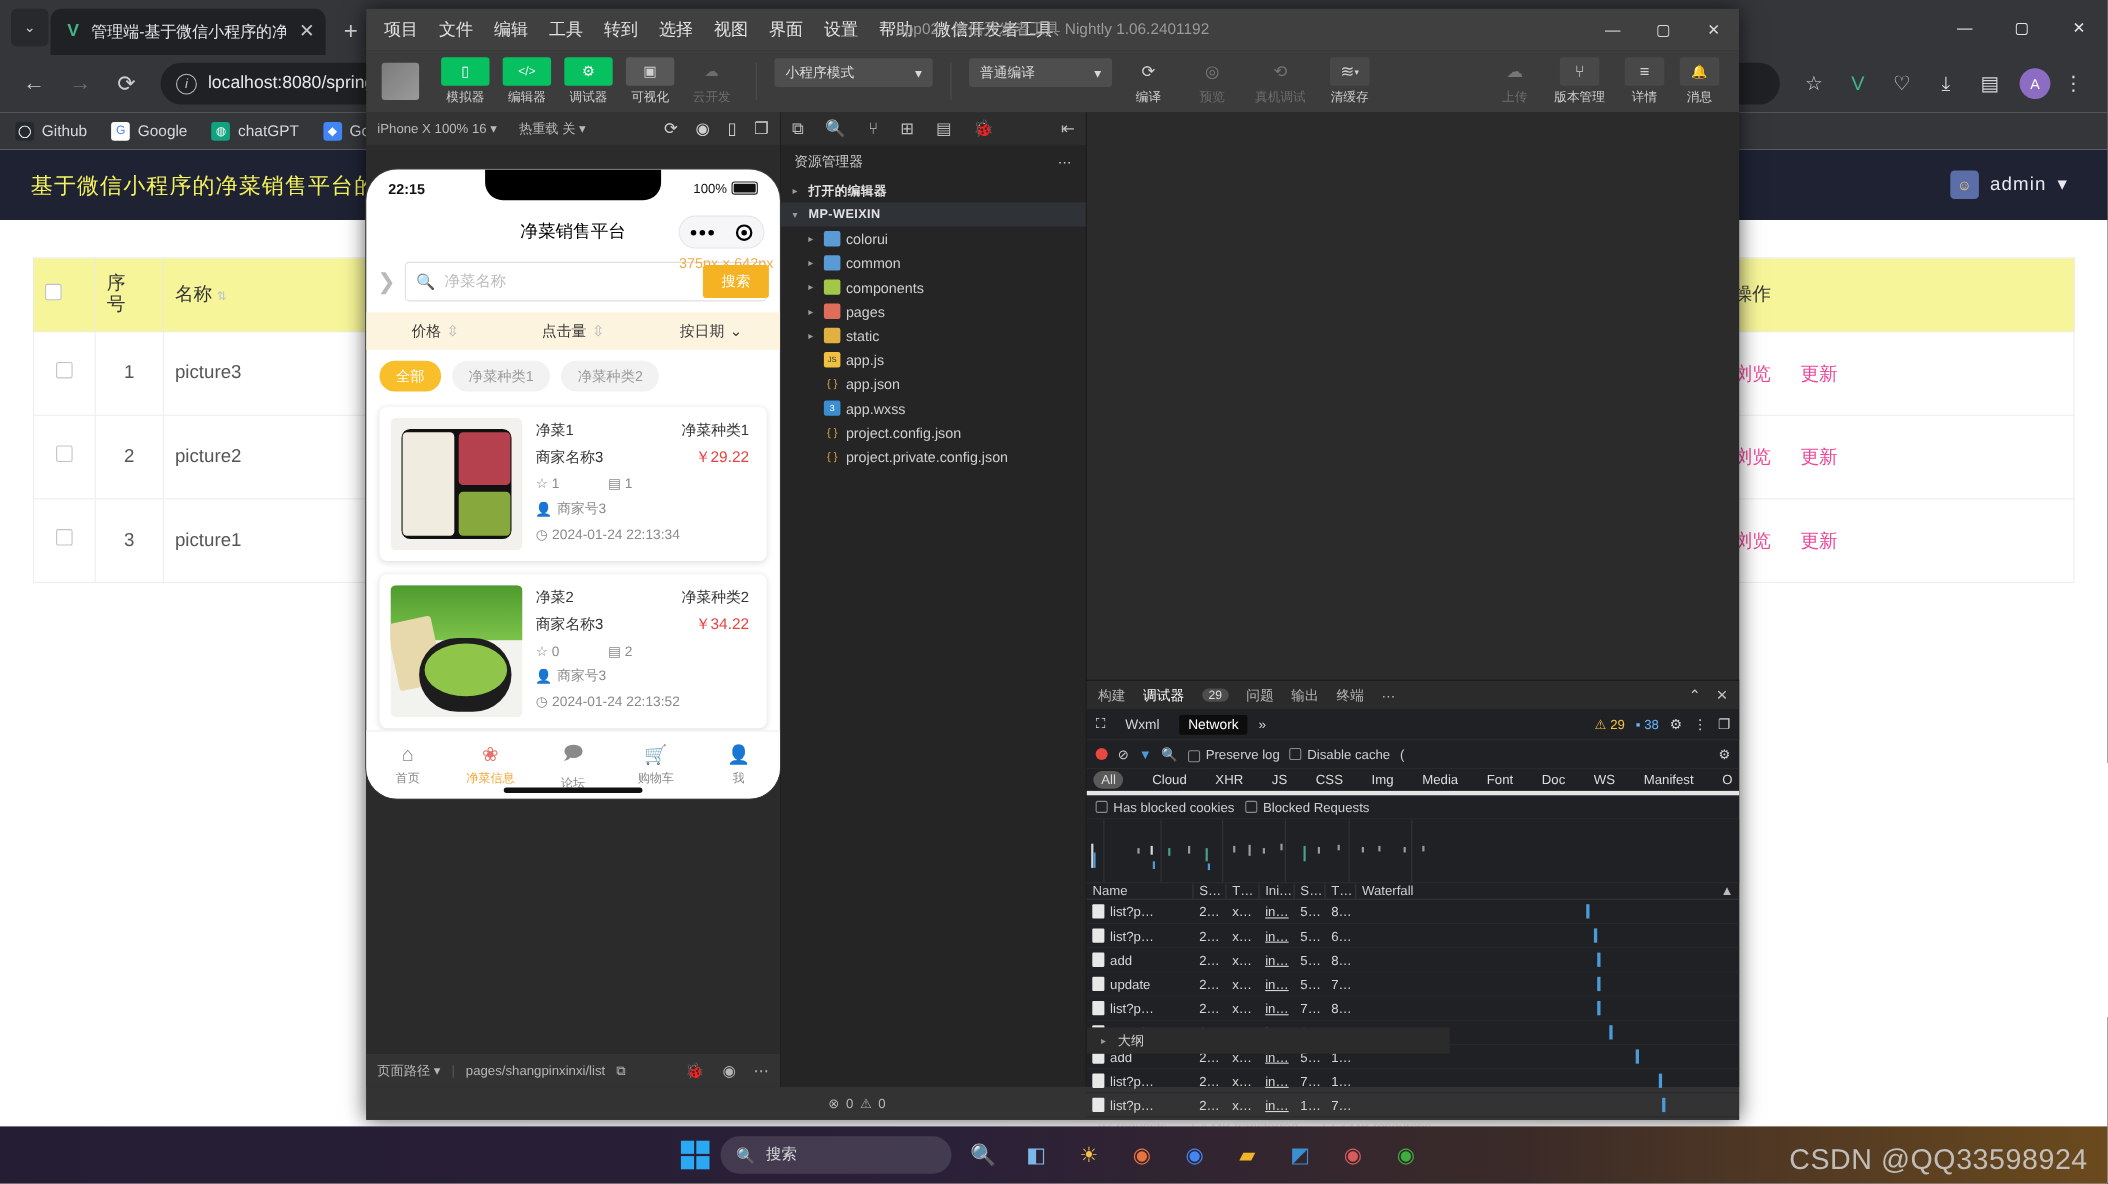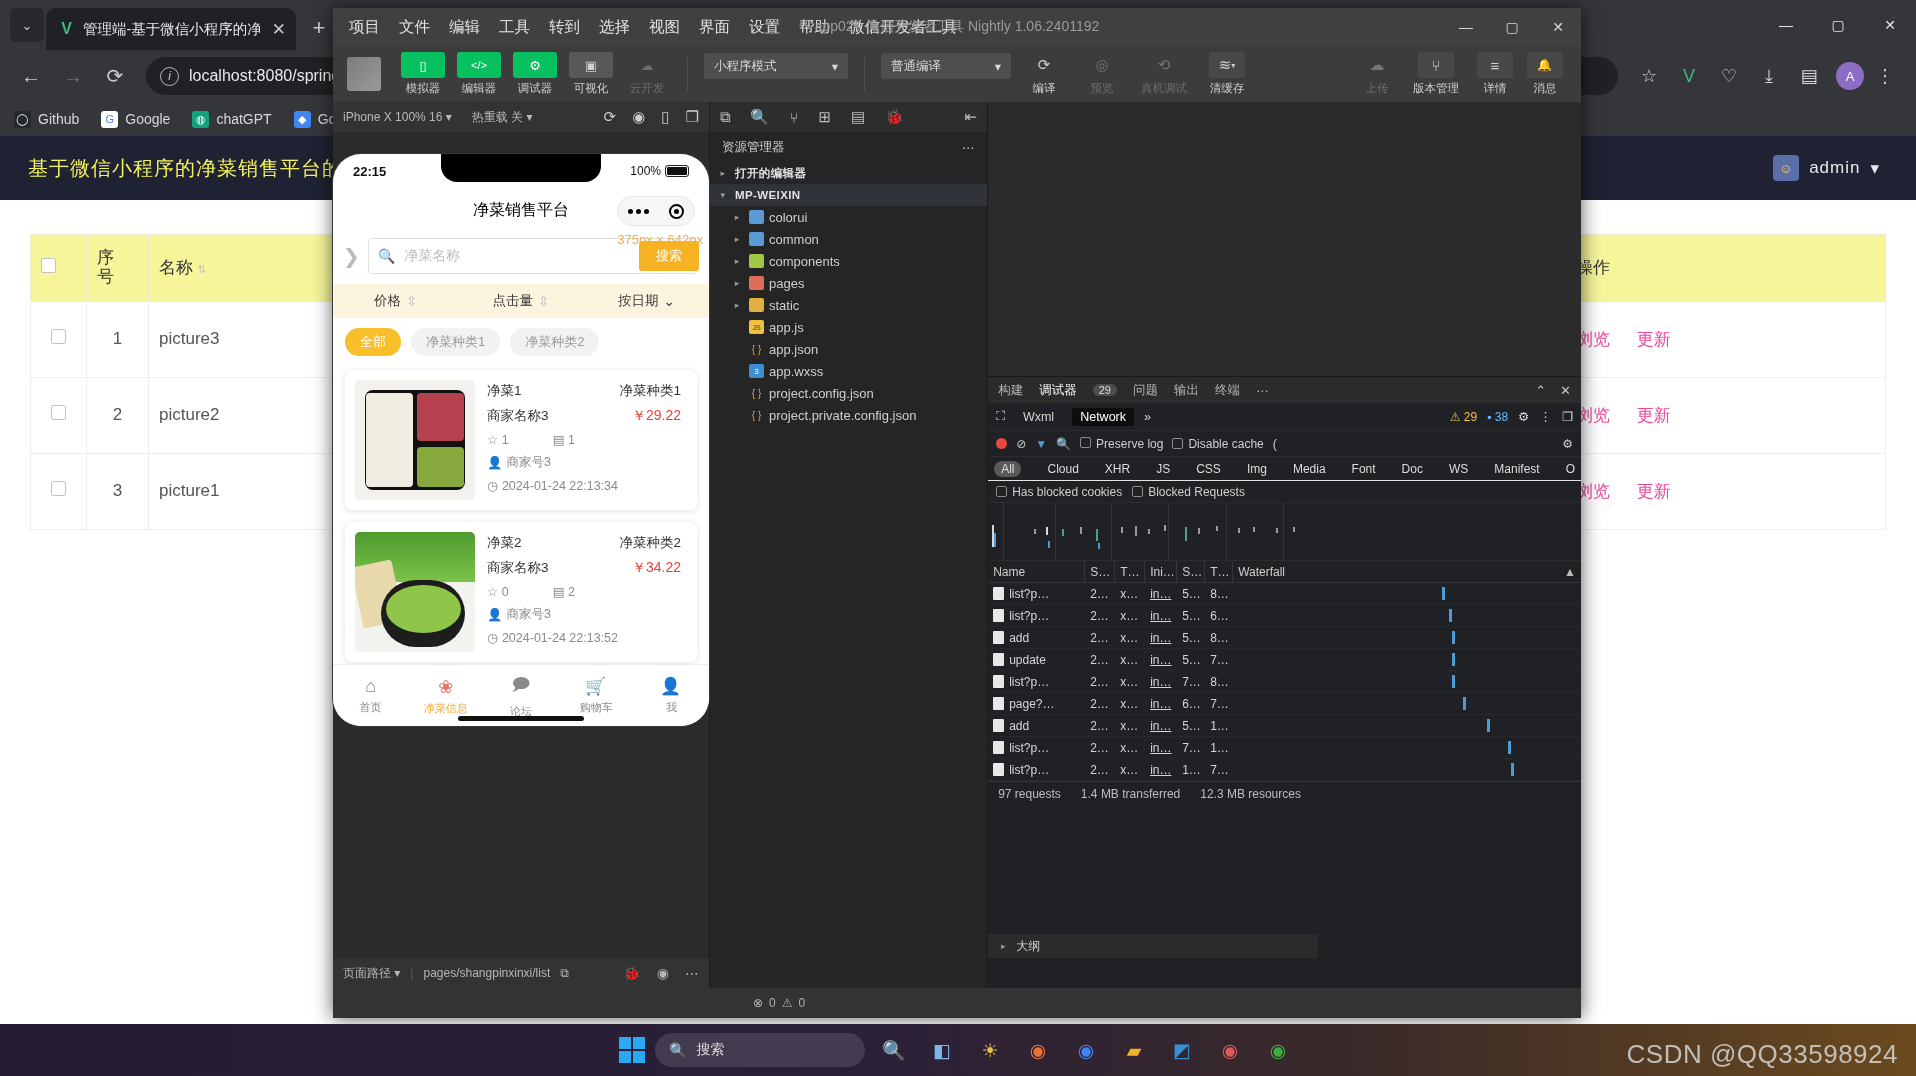--- a/index.html
+++ b/index.html
@@ -156,40 +156,40 @@
   .exp-title .dots { margin-left:auto; letter-spacing:1px;}
   .exp-row { height:22px; display:flex; align-items:center; font-size:13px; color:#cfcfcf; padding-left:6px; gap:5px;}
   .exp-row.sect { color:#e2e2e2; font-weight:700; font-size:11.5px; letter-spacing:.4px;}
   .exp-row.sect.hl { background:#2f3237; }
   .arr { width:14px; text-align:center; color:#9a9a9a; font-size:9px; flex:none;}
   .fico { width:15px;height:14px;border-radius:2px;flex:none;display:flex;align-items:center;justify-content:center;font-size:9px;color:#fff;}
 
   
   .dbg-col { flex:1; background:#2b2b2b; display:flex; flex-direction:column; position:relative;}
   .dbg-spacer { flex:1; }
-  .dbg-panel { height:612px; background:#202124; border-top:1px solid #1a1a1a; display:flex; flex-direction:column;}
+  .dbg-panel { height:370px; background:#202124; border-top:1px solid #1a1a1a; display:flex; flex-direction:column;}
   .dbg-tabs { height:26px; display:flex; align-items:center; gap:16px; padding:0 10px; background:#2b2b2b;
      color:#b5b5b5; font-size:12.5px;}
   .dbg-tabs .act { color:#fff; }
   .badge-circ { background:#4d4d4d; color:#ddd; border-radius:9px; padding:0 6px; font-size:11px; margin-left:-12px;}
   .dbg-tabs .right { margin-left:auto; display:flex; gap:14px; color:#c4c4c4; font-size:13px;}
   .dt-row { height:28px; display:flex; align-items:center; gap:10px; padding:0 8px; background:#202124;
      color:#d4d4d4; font-size:12.5px; border-bottom:1px solid #2c2c2e;}
   .dt-tab { padding:2px 8px; border-radius:2px;}
   .dt-tab.sel { background:#0d0d0d; color:#fff;}
   .dt-row .right { margin-left:auto; display:flex; gap:10px; align-items:center;}
   .warnpill { color:#f5c343; font-size:12px;} .infopill{ color:#6cb6ff; font-size:12px;}
   .netctl { height:26px; display:flex; align-items:center; gap:9px; padding:0 8px; color:#cfcfcf; font-size:12px;
      border-bottom:1px solid #2c2c2e;}
   .recdot { width:11px;height:11px;border-radius:50%;background:#e8483f;}
   .cb { width:11px;height:11px;border:1px solid #8a8a8a;border-radius:2px; display:inline-block;}
   .filterrow { height:24px; display:flex; align-items:center; padding:0 8px; color:#9c9c9c; font-size:12px;
      border-bottom:1px solid #2c2c2e; gap:10px;}
   .typerow { height:24px; display:flex; align-items:center; padding:0 6px; gap:26px; color:#ddd; font-size:12px;
-     border-bottom:1px solid #e5e5e5; overflow:hidden;}
+     border-bottom:4px solid #e5e5e5; overflow:hidden;}
   .typerow .all { background:#5a5a5a; border-radius:9px; padding:1px 7px; color:#ddd;}
   .blockrow { height:22px; display:flex; align-items:center; padding:0 8px; gap:10px; color:#cfcfcf; font-size:12px;
      border-bottom:1px solid #2c2c2e;}
   .overview { height:58px; border-bottom:1px solid #2c2c2e; position:relative; background:#202124;}
   .ov-ticks { position:absolute; top:0; left:0; right:0; height:16px; }
   .ov-tick { position:absolute; top:1px; color:#a0a0a0; font-size:10.5px; }
   .ov-vline { position:absolute; top:0; bottom:0; width:1px; background:#333538;}
   .ov-dot { position:absolute; width:2px; background:#5a8fd8; }
   .netgrid { flex:1; display:flex; flex-direction:column; min-height:0;}
   .ng-head { height:22px; display:flex; align-items:center; color:#cfcfcf; font-size:12px; border-bottom:1px solid #34363a;}
@@ -726,21 +726,21 @@
             <span>⋮</span>
             <span>❐</span>
           </span>
         </div>
 
         <div class="netctl">
           <span class="recdot"></span>
           <span>⊘</span>
           <span style="color:#4b9bd8">▼</span>
           <span>🔍</span>
-          <span style="display:flex;align-items:flex-start;gap:5px">
+          <span style="display:flex;align-items:flex-end;gap:5px">
             <span class="cb"></span>
             <span>Preserve log</span>
           </span>
           <span style="display:flex;align-items:center;gap:5px">
             <span class="cb"></span>
             <span>Disable cache</span>
           </span>
           <span>(</span>
           <span style="margin-left:auto">⚙</span>
         </div>

